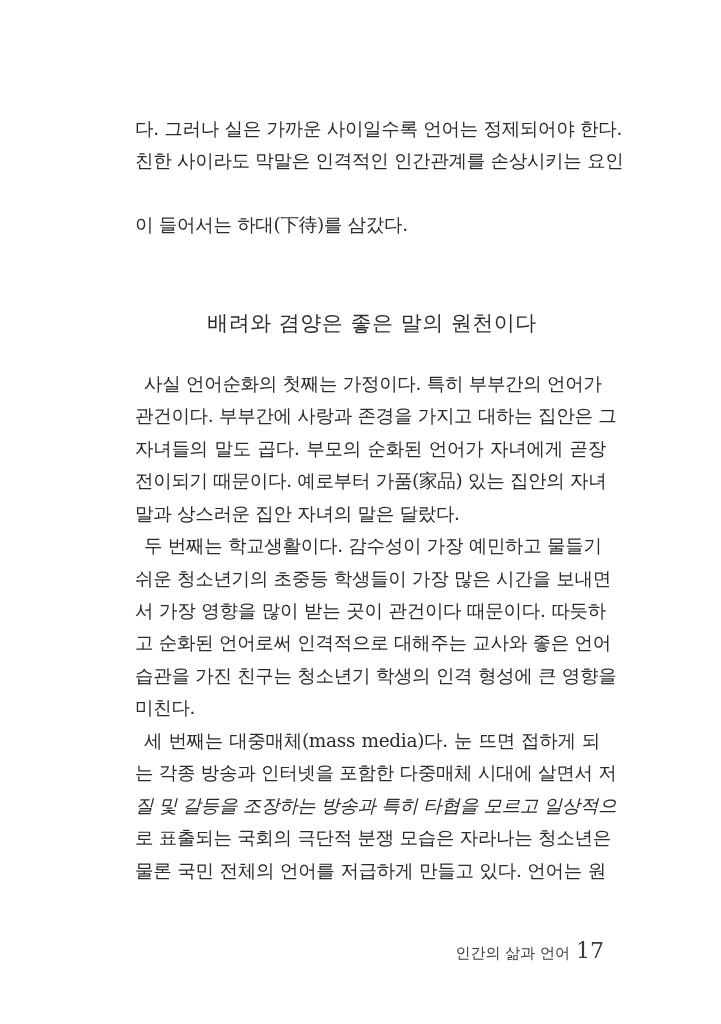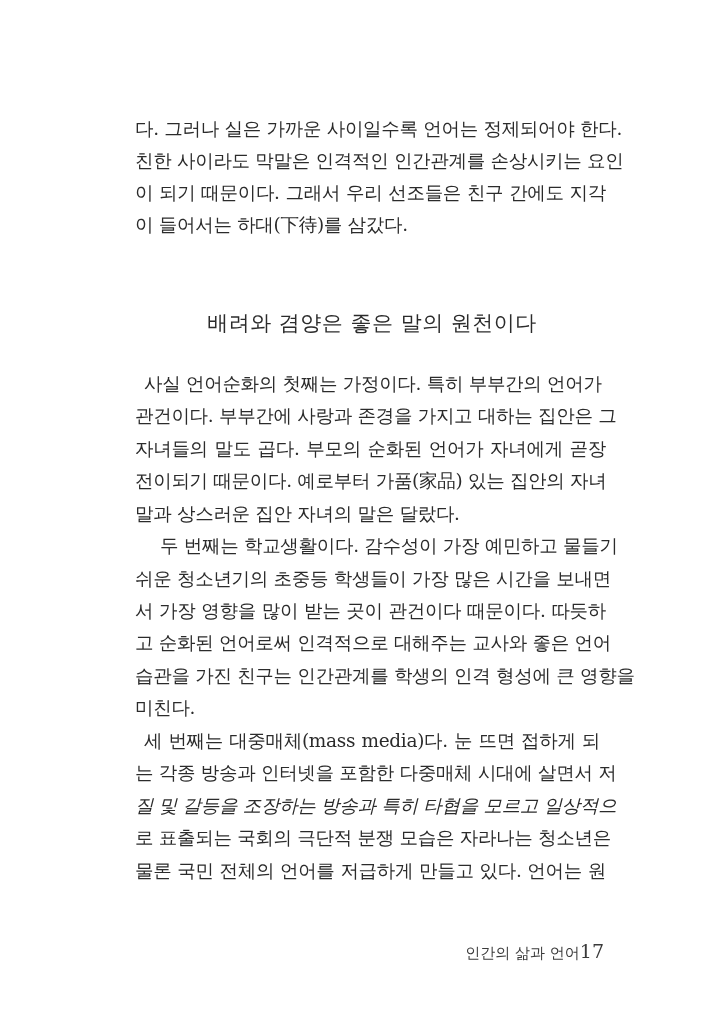--- a/index.html
+++ b/index.html
@@ -54,46 +54,46 @@
     .footer {
       position: absolute;
       right: 117px;
       top: 936px;
       font-size: 15px;
       line-height: 30px;
       color: #3a3a3a;
       white-space: nowrap;
     }
     .footer .page-num {
-      font-size: 19px;
+      font-size: 22px;
+      margin-left: 6px;
     }
   </style>
 </head>
 <body>
 
 <div class="page">
 
   <div class="line" style="top:145px;">친한 사이라도 막말은 인격적인 인간관계를 손상시키는 요인</div>
   <div class="line" style="top:113px;">다. 그러나 실은 가까운 사이일수록 언어는 정제되어야 한다.</div>
-  <div class="line" style="top:177px;">이 되기 때문이다. 그래서 우리 선조들은 친구 간에도 지각</div>
   <div class="line last" style="top:209px;">이 들어서는 하대(下待)를 삼갔다.</div>
 
   <div class="heading">배려와 겸양은 좋은 말의 원천이다</div>
 
   <div class="line indent" style="top:368px;">사실 언어순화의 첫째는 가정이다. 특히 부부간의 언어가</div>
   <div class="line" style="top:400px;">관건이다. 부부간에 사랑과 존경을 가지고 대하는 집안은 그</div>
   <div class="line" style="top:433px;">자녀들의 말도 곱다. 부모의 순화된 언어가 자녀에게 곧장</div>
   <div class="line" style="top:465px;">전이되기 때문이다. 예로부터 가품(家品) 있는 집안의 자녀</div>
   <div class="line last" style="top:498px;">말과 상스러운 집안 자녀의 말은 달랐다.</div>
 
-  <div class="line indent" style="top:530px;margin-left:16px;">두 번째는 학교생활이다. 감수성이 가장 예민하고 물들기</div>
+  <div class="line indent" style="top:530px;">두 번째는 학교생활이다. 감수성이 가장 예민하고 물들기</div>
   <div class="line" style="top:563px;">쉬운 청소년기의 초중등 학생들이 가장 많은 시간을 보내면</div>
   <div class="line" style="top:595px;">서 가장 영향을 많이 받는 곳이 관건이다 때문이다. 따듯하</div>
   <div class="line" style="top:627px;">고 순화된 언어로써 인격적으로 대해주는 교사와 좋은 언어</div>
-  <div class="line" style="top:660px;">습관을 가진 친구는 인간관계를 학생의 인격 형성에 큰 영향을</div>
+  <div class="line" style="top:660px;">습관을 가진 친구는 청소년기 학생의 인격 형성에 큰 영향을</div>
   <div class="line last" style="top:692px;">미친다.</div>
 
   <div class="line indent" style="top:725px;">세 번째는 대중매체(mass media)다. 눈 뜨면 접하게 되</div>
   <div class="line" style="top:757px;">는 각종 방송과 인터넷을 포함한 다중매체 시대에 살면서 저</div>
   <div class="line" style="top:790px;font-style:italic;">질 및 갈등을 조장하는 방송과 특히 타협을 모르고 일상적으</div>
   <div class="line" style="top:822px;">로 표출되는 국회의 극단적 분쟁 모습은 자라나는 청소년은</div>
   <div class="line" style="top:855px;">물론 국민 전체의 언어를 저급하게 만들고 있다. 언어는 원</div>
 
   <div class="footer">
     <span>인간의 삶과 언어</span><span class="page-num">17</span>

